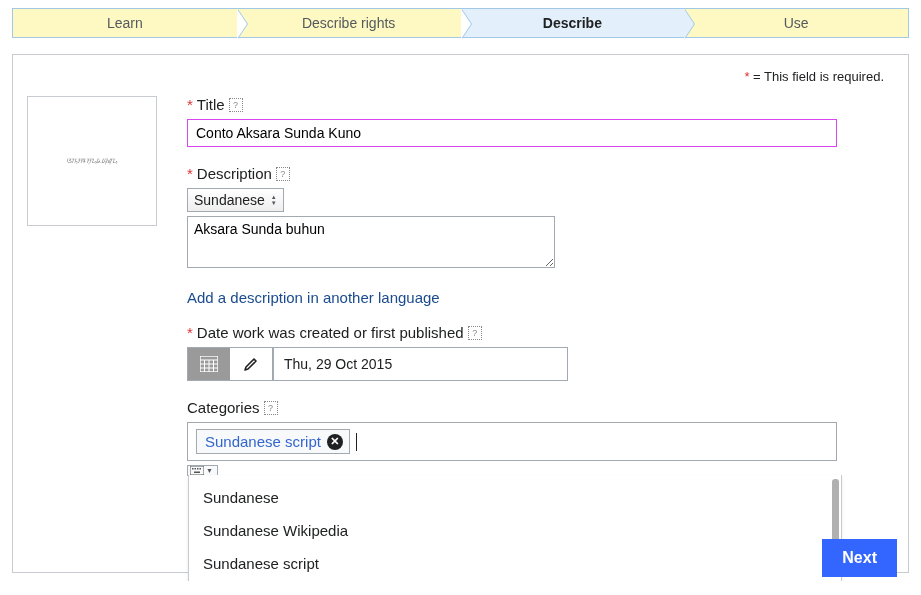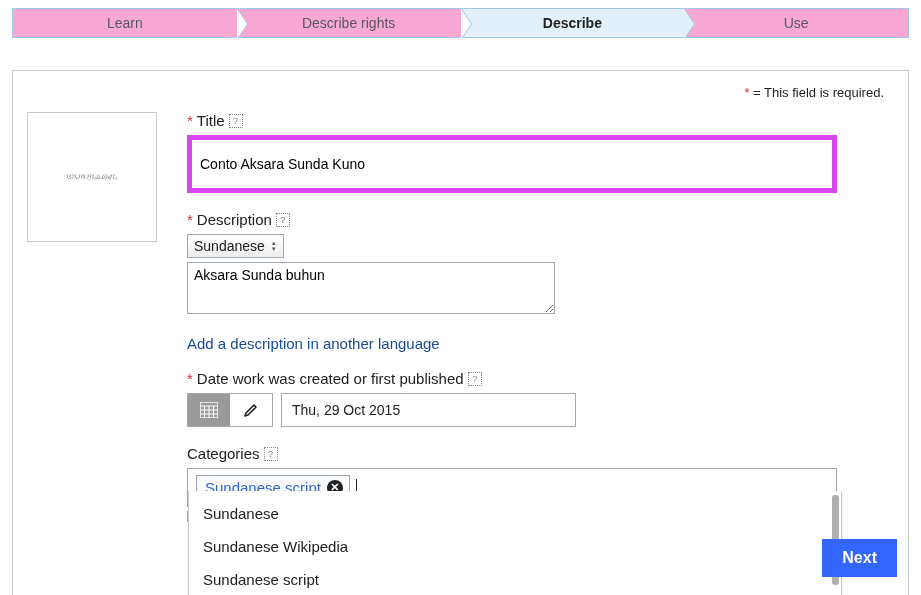--- a/index.html
+++ b/index.html
@@ -1,18 +1,18 @@
 <!DOCTYPE html>
 <html><head>
 <meta charset="utf-8">
 <style>
 * { box-sizing: border-box; margin: 0; padding: 0; }
 body { font-family: "Segoe UI", Arial, sans-serif; font-size: 14px; color: #202122; background: #fff; padding: 8px 12px; }
 
-.wizard { display: flex; border: 1px solid #a2c8e8; background: #f9a8d4; margin-bottom: 32px; height: 30px; }
+.wizard { display: flex; border: 1px solid #a2c8e8; background: #fef9c3; margin-bottom: 16px; height: 30px; }
 .wizard-step { flex: 1; display: flex; align-items: center; justify-content: center; position: relative; cursor: pointer; font-size: 14px; color: #54595d; }
 .wizard-step::after { content: ""; position: absolute; right: -10px; top: 0; width: 0; height: 0; border-top: 15px solid transparent; border-bottom: 15px solid transparent; border-left: 10px solid #fff; z-index: 2; }
 .wizard-step::before { content: ""; position: absolute; right: -11px; top: 0; width: 0; height: 0; border-top: 15px solid transparent; border-bottom: 15px solid transparent; border-left: 10px solid #a2c8e8; z-index: 1; }
 .wizard-step:last-child::after, .wizard-step:last-child::before { display: none; }
 .wizard-step.active { background: #e3f0fb; font-weight: bold; color: #202122; }
 .wizard-step.active::after { border-left-color: #e3f0fb; }
 
 .panel { border: 1px solid #c8ccd1; padding: 14px 24px 90px 14px; position: relative; min-height: 460px; }
 .required-note { text-align: right; font-size: 13px; margin-bottom: 12px; }
 .red { color: #d33; }
@@ -20,30 +20,30 @@
 .form-row { display: flex; }
 .thumb-col { width: 160px; flex-shrink: 0; }
 .thumb { width: 130px; height: 130px; border: 1px solid #c8ccd1; display: flex; align-items: center; justify-content: center; font-size: 6px; color: #888; letter-spacing: -0.3px; }
 
 .fields-col { flex: 1; min-width: 0; }
 
 .field { margin-bottom: 18px; }
 .label { font-size: 15px; margin-bottom: 6px; display: flex; align-items: center; gap: 4px; }
 .help-icon { display: inline-flex; width: 14px; height: 14px; border: 1px dotted #888; align-items: center; justify-content: center; font-size: 9px; color: #888; }
 
-.text-input { width: 100%; max-width: 650px; border: 5px solid #d946ef; padding: 16px 8px; font-size: 14px; font-family: inherit; }
+.text-input { width: 100%; max-width: 650px; border: 1px solid #d946ef; padding: 5px 8px; font-size: 14px; font-family: inherit; }
 
 .lang-select { display: inline-flex; align-items: center; border: 1px solid #a2a9b1; background: linear-gradient(#fff, #eee); padding: 3px 6px; font-size: 14px; gap: 6px; }
 .lang-arrows { display: flex; flex-direction: column; font-size: 6px; line-height: 6px; color: #555; }
 
 textarea.desc { width: 368px; height: 52px; border: 1px solid #a2a9b1; padding: 4px 6px; font-size: 14px; font-family: inherit; resize: both; }
 
 .link { color: #1a4b8e; cursor: pointer; font-size: 15px; }
 
-.date-row { display: flex; gap: 8px; align-items: stretch; }
+.date-row { display: flex; align-items: stretch; }
 .date-toggle { display: flex; border: 1px solid #a2a9b1; }
 .date-btn { width: 42px; height: 32px; display: flex; align-items: center; justify-content: center; cursor: pointer; }
 .date-btn.active { background: #9a9a9a; color: #fff; }
 .date-btn:not(.active) { background: #fff; }
 .date-input { border: 1px solid #a2a9b1; padding: 0 10px; display: flex; align-items: center; width: 295px; height: 34px; font-size: 14px; }
 
 .cat-box { border: 1px solid #a2a9b1; padding: 6px 8px 6px 8px; width: 650px; min-height: 36px; display:flex; align-items:center; gap:6px;}
 .cat-tag { display: inline-flex; align-items: center; gap: 6px; border: 1px solid #a2a9b1; background: #f8f9fa; padding: 3px 6px 3px 8px; font-size: 15px; }
 .cat-tag-text { color: #3366cc; }
 .remove-circle { width: 16px; height: 16px; border-radius: 50%; background: #202122; color: #fff; display: flex; align-items: center; justify-content: center; font-size: 11px; font-weight: bold; cursor: pointer; }

